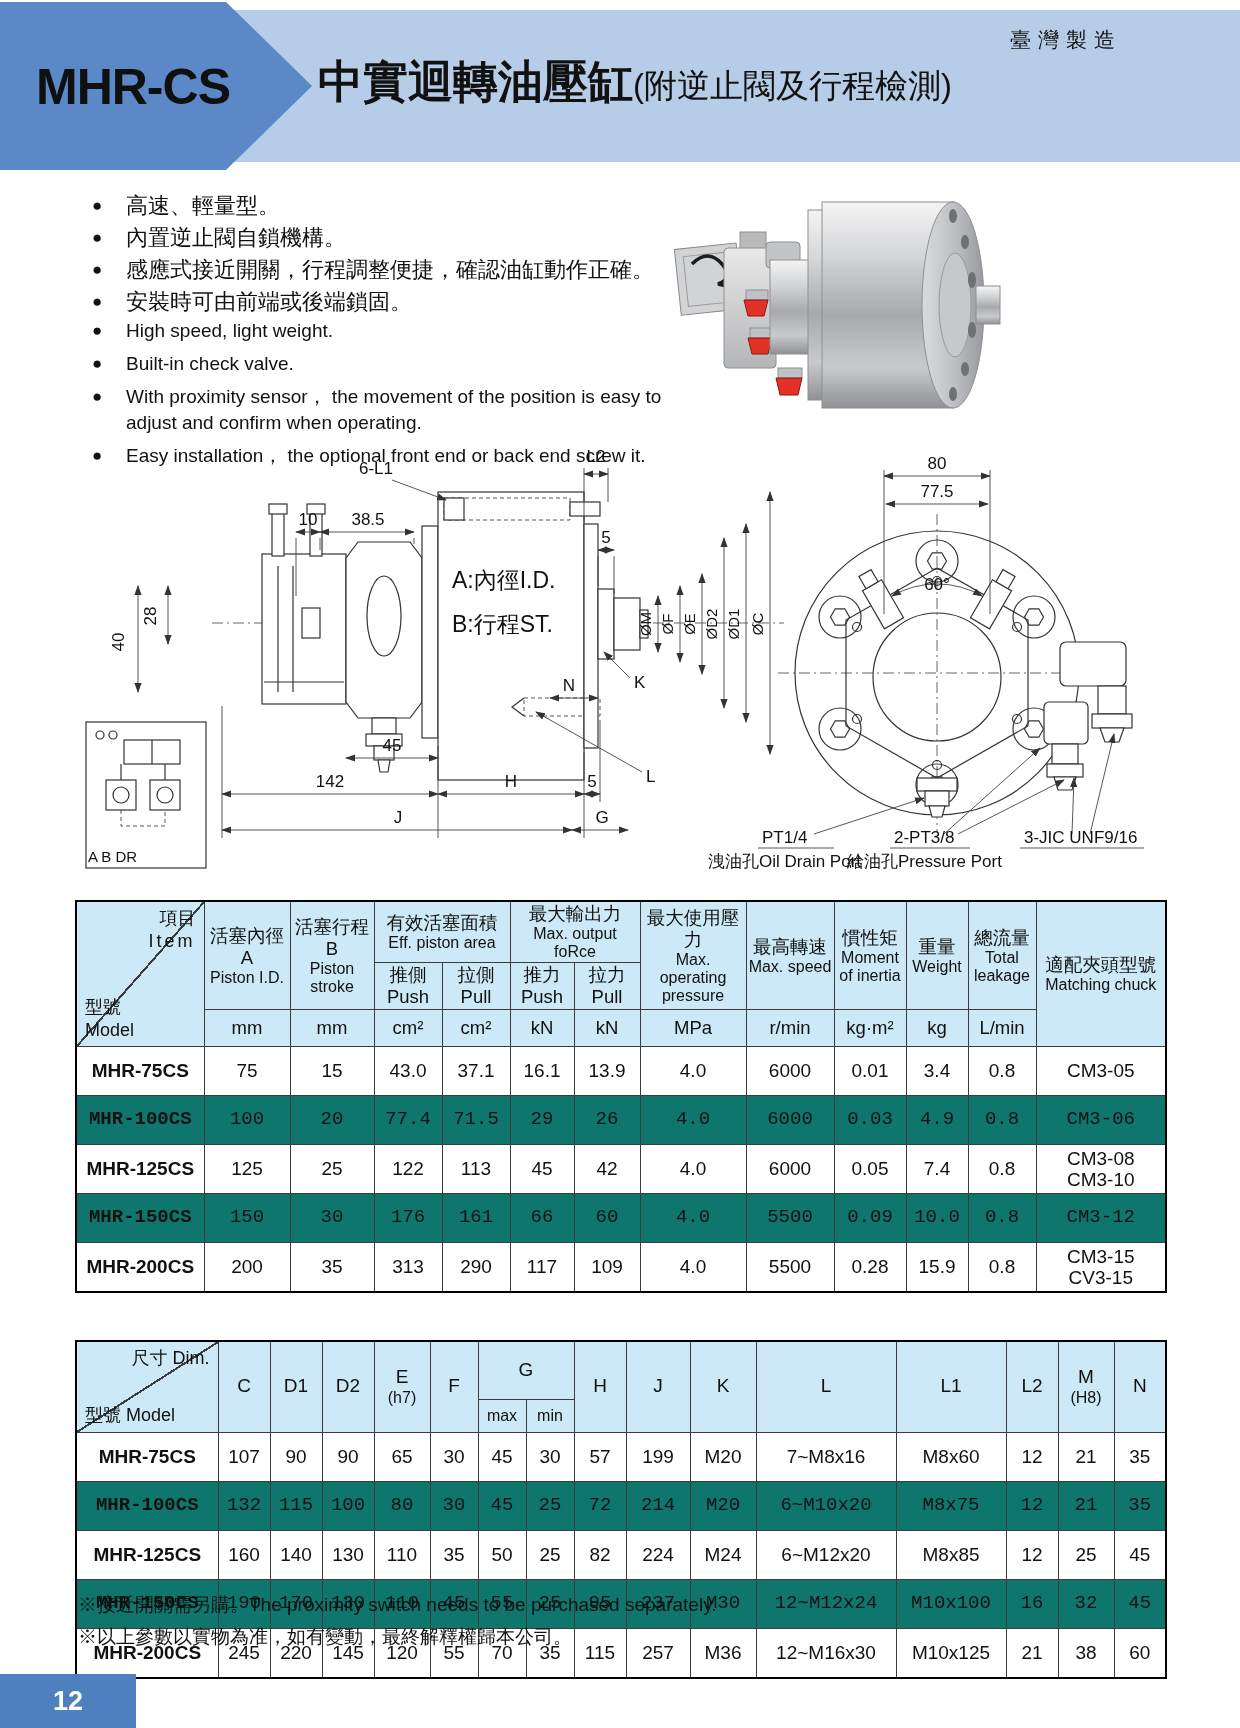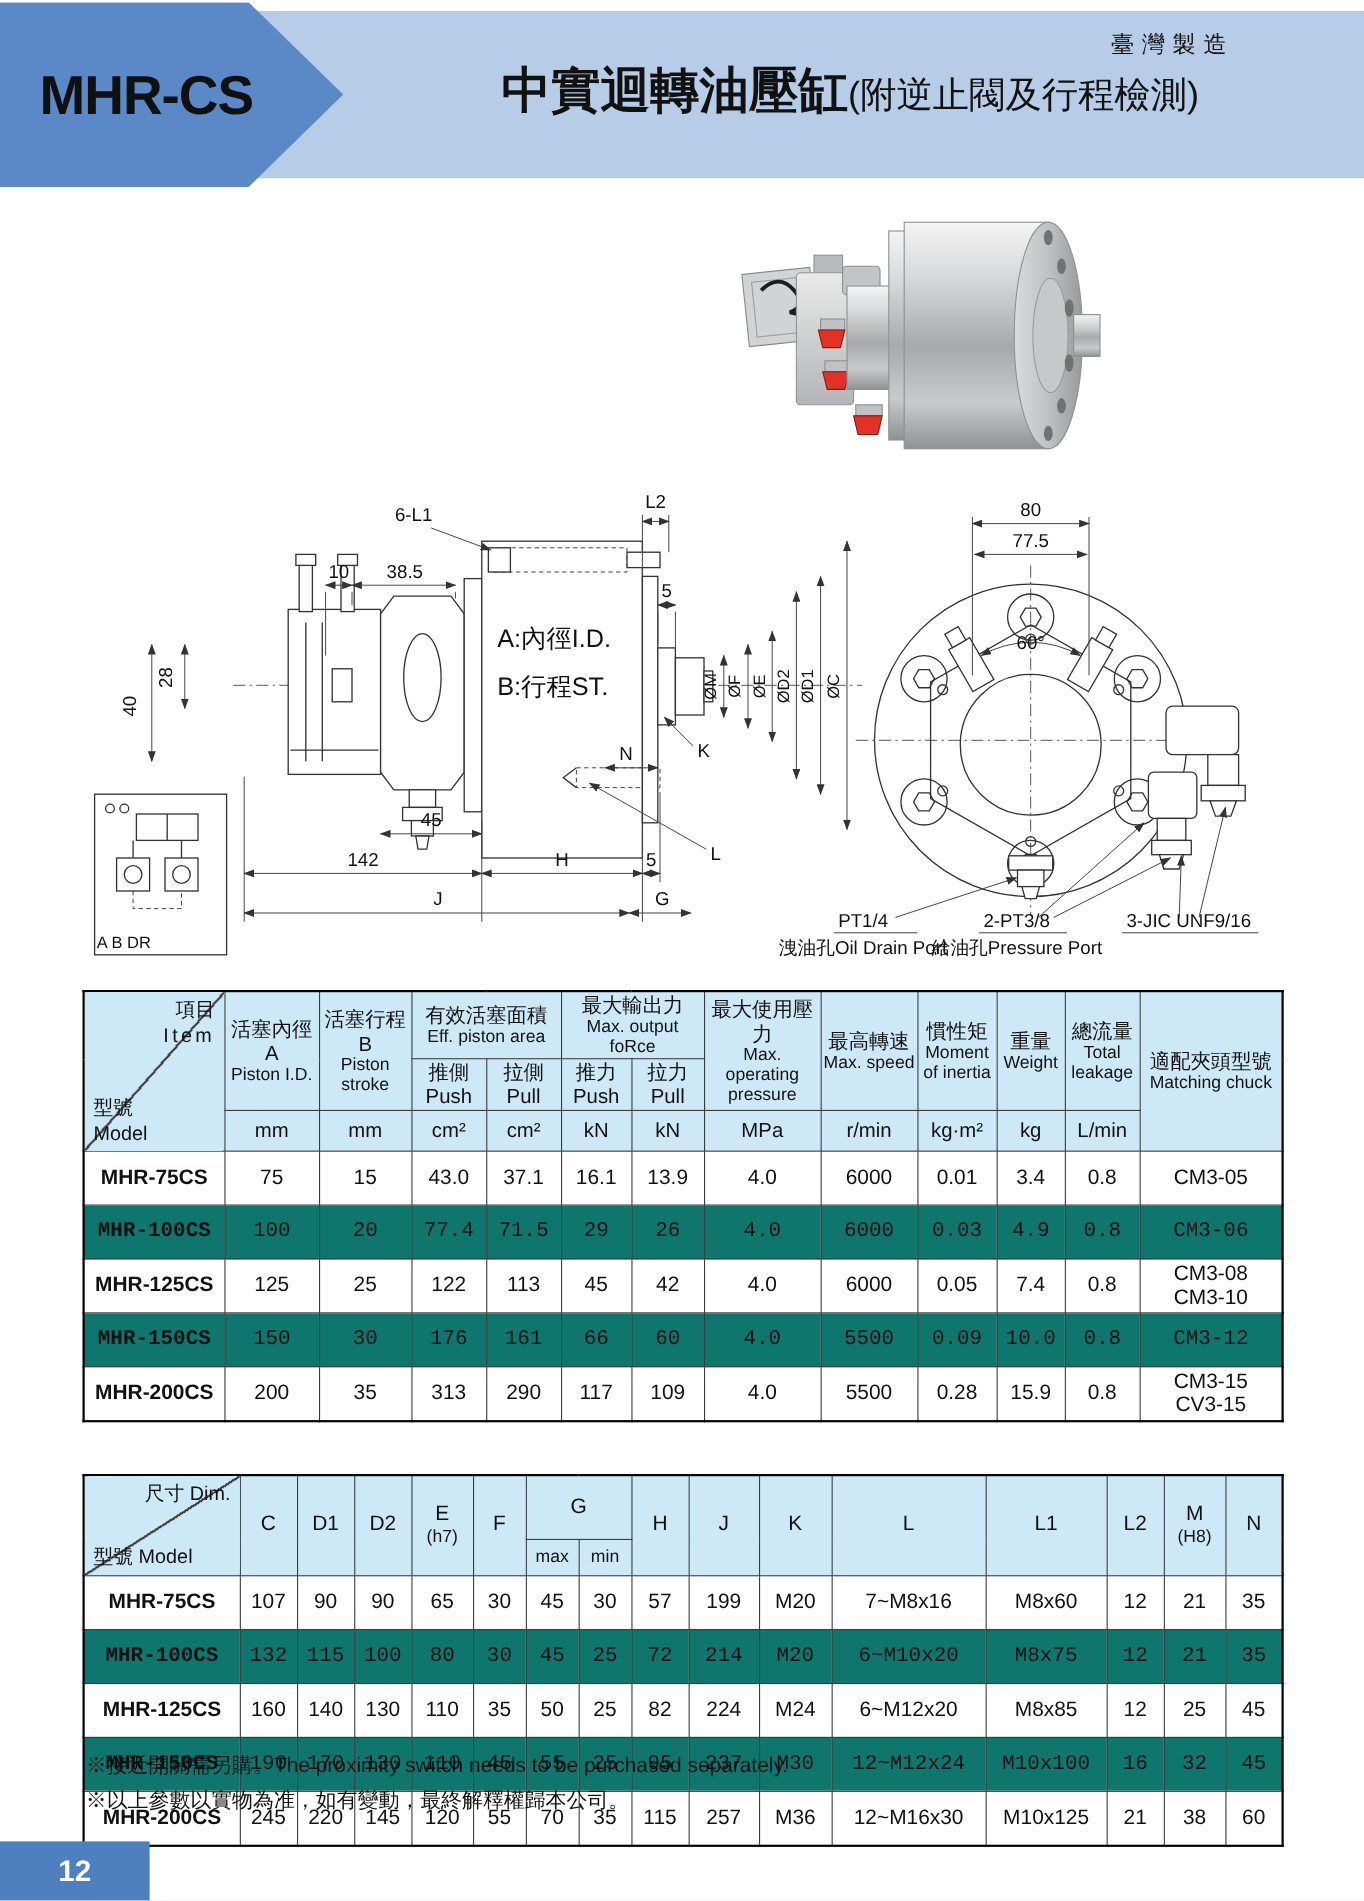--- a/index.html
+++ b/index.html
@@ -5,21 +5,21 @@
   html,body{margin:0;padding:0;background:#e8e8e8;}
   .page{position:relative;width:1240px;height:1728px;background:#ffffff;
         font-family:"Liberation Sans",sans-serif;color:#111;overflow:hidden;margin:0 auto;}
 
   
   .band{position:absolute;left:0;top:10px;width:1240px;height:152px;background:#b7cce6;}
   .arrow{position:absolute;left:0;top:2px;width:312px;height:168px;background:#5b89c7;
          clip-path:polygon(0 0,226px 0,312px 84px,226px 168px,0 168px);}
   .model-badge{position:absolute;left:36px;top:58px;width:200px;font-size:50px;font-weight:600;
                letter-spacing:-1px;color:#101010;}
-  .title-zh{position:absolute;left:330px;top:52px;width:760px;text-align:right;font-size:45px;
+  .title-zh{position:absolute;left:318px;top:52px;width:760px;text-align:left;font-size:45px;
             font-weight:600;white-space:nowrap;}
   .title-zh .paren{font-size:33px;font-weight:500;}
   .title-en{position:absolute;left:300px;top:112px;width:820px;text-align:center;font-size:27px;
             font-weight:600;white-space:nowrap;}
   .made-in{position:absolute;right:118px;top:26px;font-size:21px;letter-spacing:7px;font-weight:500;}
 
   
   .features{position:absolute;left:92px;top:190px;width:585px;}
   .features ul{list-style:none;margin:0;padding:0;}
   .features li{position:relative;padding-left:34px;}
@@ -76,20 +76,32 @@
 
 <div class="page">
 
   <div class="band"></div>
   <div class="arrow"></div>
   <div class="model-badge">MHR-CS</div>
   <div class="title-zh"><span>中實迴轉油壓缸</span><span class="paren">(附逆止閥及行程檢測)</span></div>
   <div class="made-in">臺灣製造</div>
 
   <div class="features">
+    <ul class="f-zh">
+      <li>高速、輕量型。</li>
+      <li>內置逆止閥自鎖機構。</li>
+      <li>感應式接近開關，行程調整便捷，確認油缸動作正確。</li>
+      <li>安裝時可由前端或後端鎖固。</li>
+    </ul>
+    <ul class="f-en">
+      <li>High speed, light weight.</li>
+      <li>Built-in check valve.</li>
+      <li>With proximity sensor， the movement of the position is easy to adjust and confirm when operating.</li>
+      <li>Easy installation， the optional front end or back end screw it.</li>
+    </ul>
   </div>
 
   <div class="photo">
     <svg width="348" height="252" viewBox="0 0 348 252">
       <defs>
         <linearGradient id="gS" x1="0" y1="0" x2="0" y2="1">
           <stop offset="0" stop-color="#f4f4f4"></stop>
             <stop offset="0.25" stop-color="#d6d7d9"></stop>
           <stop offset="0.55" stop-color="#a7a9ac"></stop>
             <stop offset="0.8" stop-color="#c9cacc"></stop>

